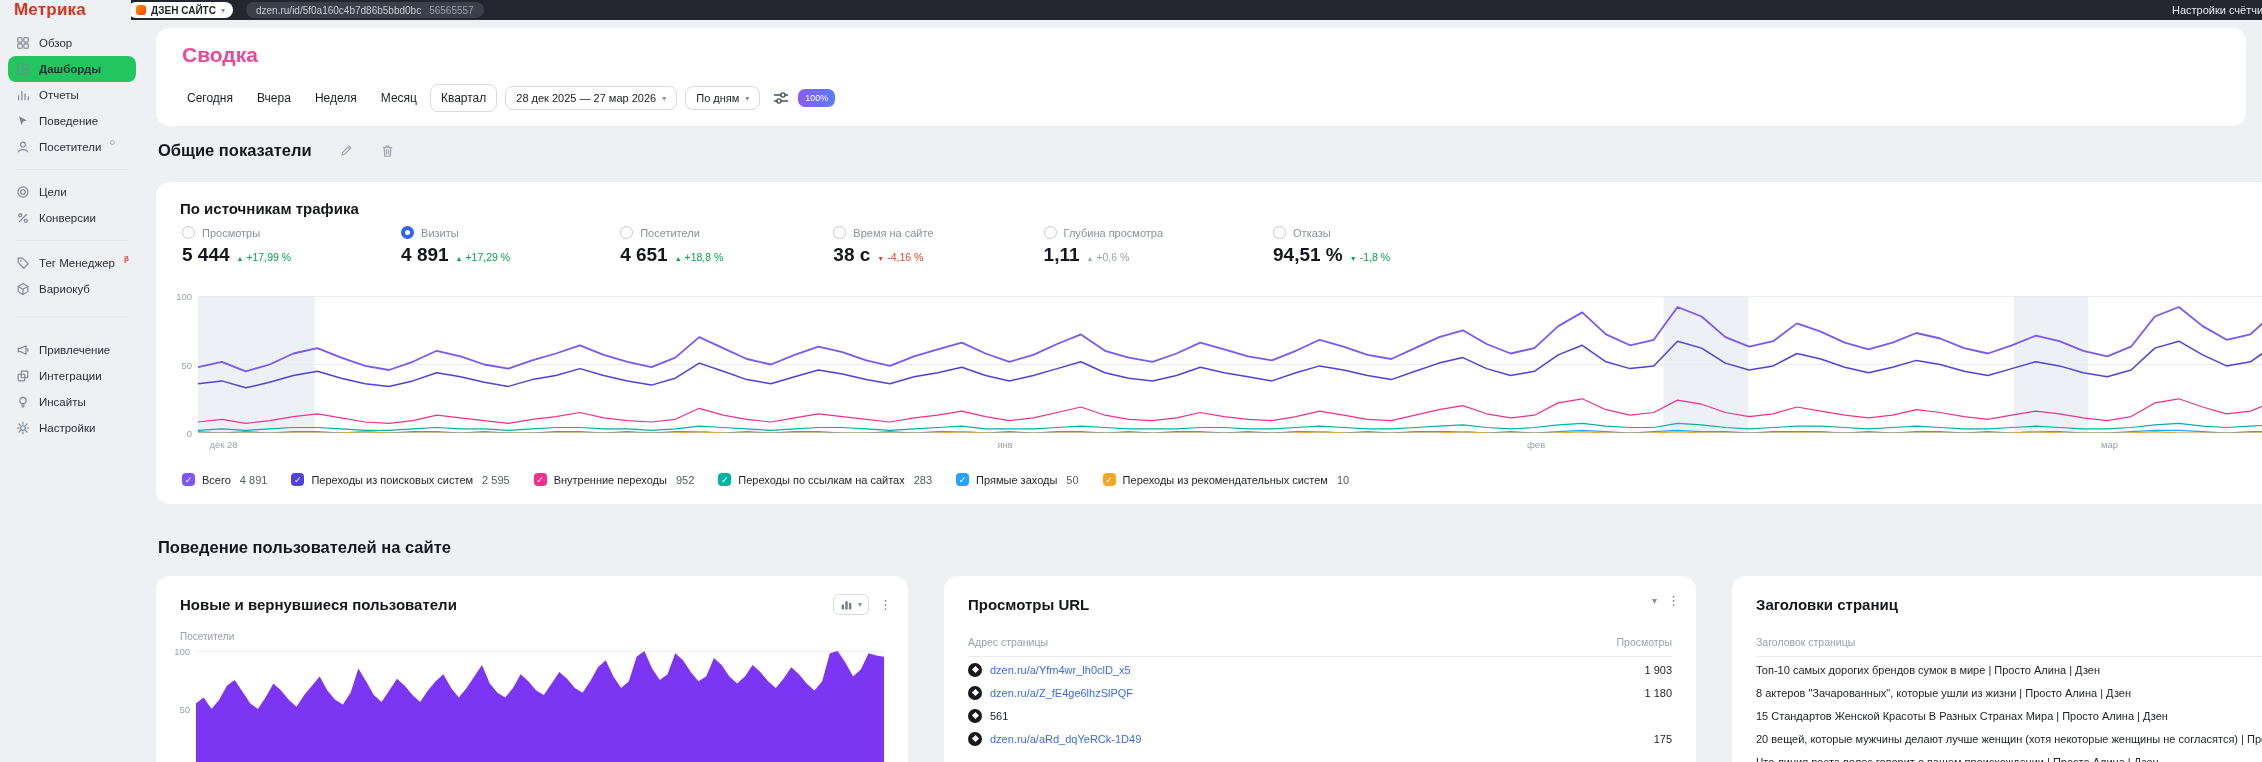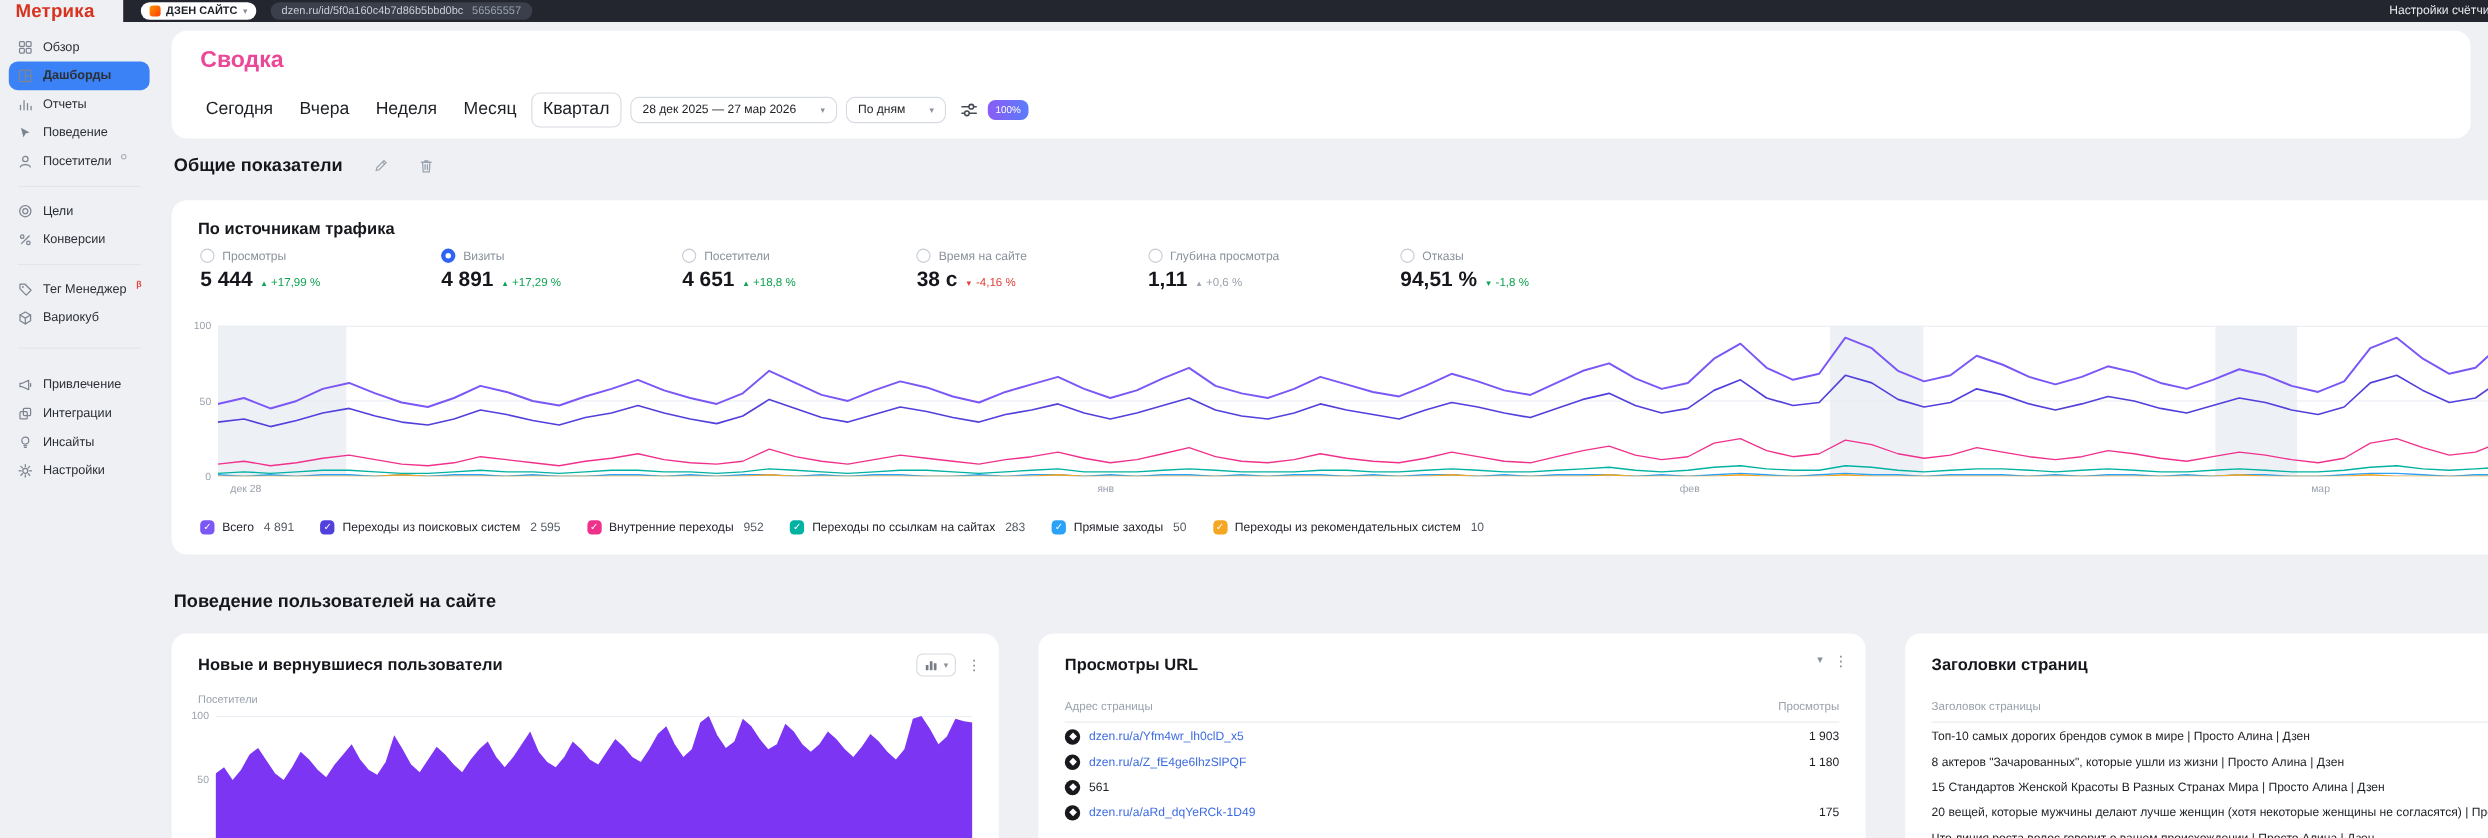--- a/index.html
+++ b/index.html
@@ -2,52 +2,52 @@
 <html><head>
 <meta charset="utf-8">
 <style>
   *{box-sizing:border-box;margin:0;padding:0;}
   html,body{width:2262px;height:762px;}
   body{position:relative;overflow:hidden;background:#eef0f4;color:#1c1f24;
        font-family:"Liberation Sans","DejaVu Sans",sans-serif;}
 
   
   .topbar{position:absolute;left:0;top:0;width:2262px;height:20px;background:#23262e;}
-  .logo-zone{position:absolute;left:0;top:0;width:112px;height:20px;background:#eef0f4;
+  .logo-zone{position:absolute;left:0;top:0;width:131px;height:20px;background:#eef0f4;
              display:flex;align-items:center;padding-left:14px;}
   .logo{font-size:17px;font-weight:bold;color:#d8331f;letter-spacing:.2px;white-space:nowrap;}
   .counter-chip{position:absolute;left:128px;top:2px;height:16px;background:#fff;border-radius:8px;
                 display:flex;align-items:center;gap:5px;padding:0 8px;font-size:10px;font-weight:bold;cursor:pointer;}
   .chip-ico{width:10px;height:10px;border-radius:3px;background:linear-gradient(135deg,#ff9500,#ff3d00);}
   .chev{font-size:8px;color:#8a919c;}
   .counter-url{position:absolute;left:246px;top:2px;height:16px;background:#3a3f4b;border-radius:8px;
                display:flex;align-items:center;gap:8px;padding:0 10px;font-size:10px;color:#c8cdd6;cursor:pointer;white-space:nowrap;}
   .counter-id{color:#9aa2ad;}
   .settings-link{position:absolute;left:2172px;top:4px;font-size:11px;color:#e8eaee;white-space:nowrap;cursor:pointer;}
 
   
   .sidebar{position:absolute;left:0;top:20px;width:144px;bottom:0;padding-top:10px;}
   .sb-item{height:26px;margin:0 8px;padding:0 8px;border-radius:8px;display:flex;align-items:center;gap:9px;
            font-size:11.5px;color:#2b2f36;cursor:pointer;white-space:nowrap;}
-  .sb-item.active{background:#3b82f6;font-weight:bold;}
+  .sb-item.active{background:#22c55e;font-weight:bold;}
   .sb-ico{width:14px;height:14px;display:flex;color:#7e8591;flex:0 0 14px;}
   .sb-ico svg{width:14px;height:14px;}
   .sb-divider{height:1px;background:#e2e6ea;margin:9px 16px;}
   .sb-divider.big{margin:14px 16px 20px;}
   .sb-badge-dot{width:5px;height:5px;border:1px solid #a8aeb8;border-radius:50%;align-self:flex-start;margin-top:6px;}
   .sb-badge-beta{color:#e0443a;font-size:8px;font-weight:bold;align-self:flex-start;margin-top:4px;}
 
   
   .summary-card{position:absolute;left:156px;top:28px;right:16px;height:98px;background:#fff;border-radius:14px;}
   .page-title{position:absolute;left:26px;top:15px;font-size:21px;font-weight:bold;color:#ec4899;}
   .filter-row{position:absolute;left:20px;top:56px;display:flex;align-items:center;}
-  .preset{font-size:16px;padding:6px 10px;border-radius:8px;border:1px solid transparent;background:transparent;
+  .preset{font-size:12px;padding:6px 10px;border-radius:8px;border:1px solid transparent;background:transparent;
           color:#1c1f24;cursor:pointer;font-family:inherit;}
   .preset.active{border-color:#d6dae1;background:#fff;}
-  .pill{display:flex;align-items:center;gap:22px;font-size:11px;padding:5px 10px;border:1px solid #d6dae1;
+  .pill{display:flex;align-items:center;gap:6px;font-size:11px;padding:5px 10px;border:1px solid #d6dae1;
         border-radius:8px;background:#fff;margin-left:8px;cursor:pointer;white-space:nowrap;}
   .sliders-btn{margin-left:12px;width:18px;height:18px;display:flex;align-items:center;justify-content:center;cursor:pointer;}
   .sample-badge{margin-left:8px;background:linear-gradient(90deg,#8a5cf6,#5b7cfa);color:#fff;font-size:9px;
                 font-weight:normal;padding:4px 7px;border-radius:7px;}
 
   
   .section-head{position:absolute;left:158px;top:141px;display:flex;align-items:center;gap:28px;}
   .section-head2{position:absolute;left:158px;top:538px;}
   .section-title{font-size:16.5px;font-weight:bold;color:#15171c;}
   .icon-btn{color:#9aa2ad;display:flex;align-items:center;cursor:pointer;}

